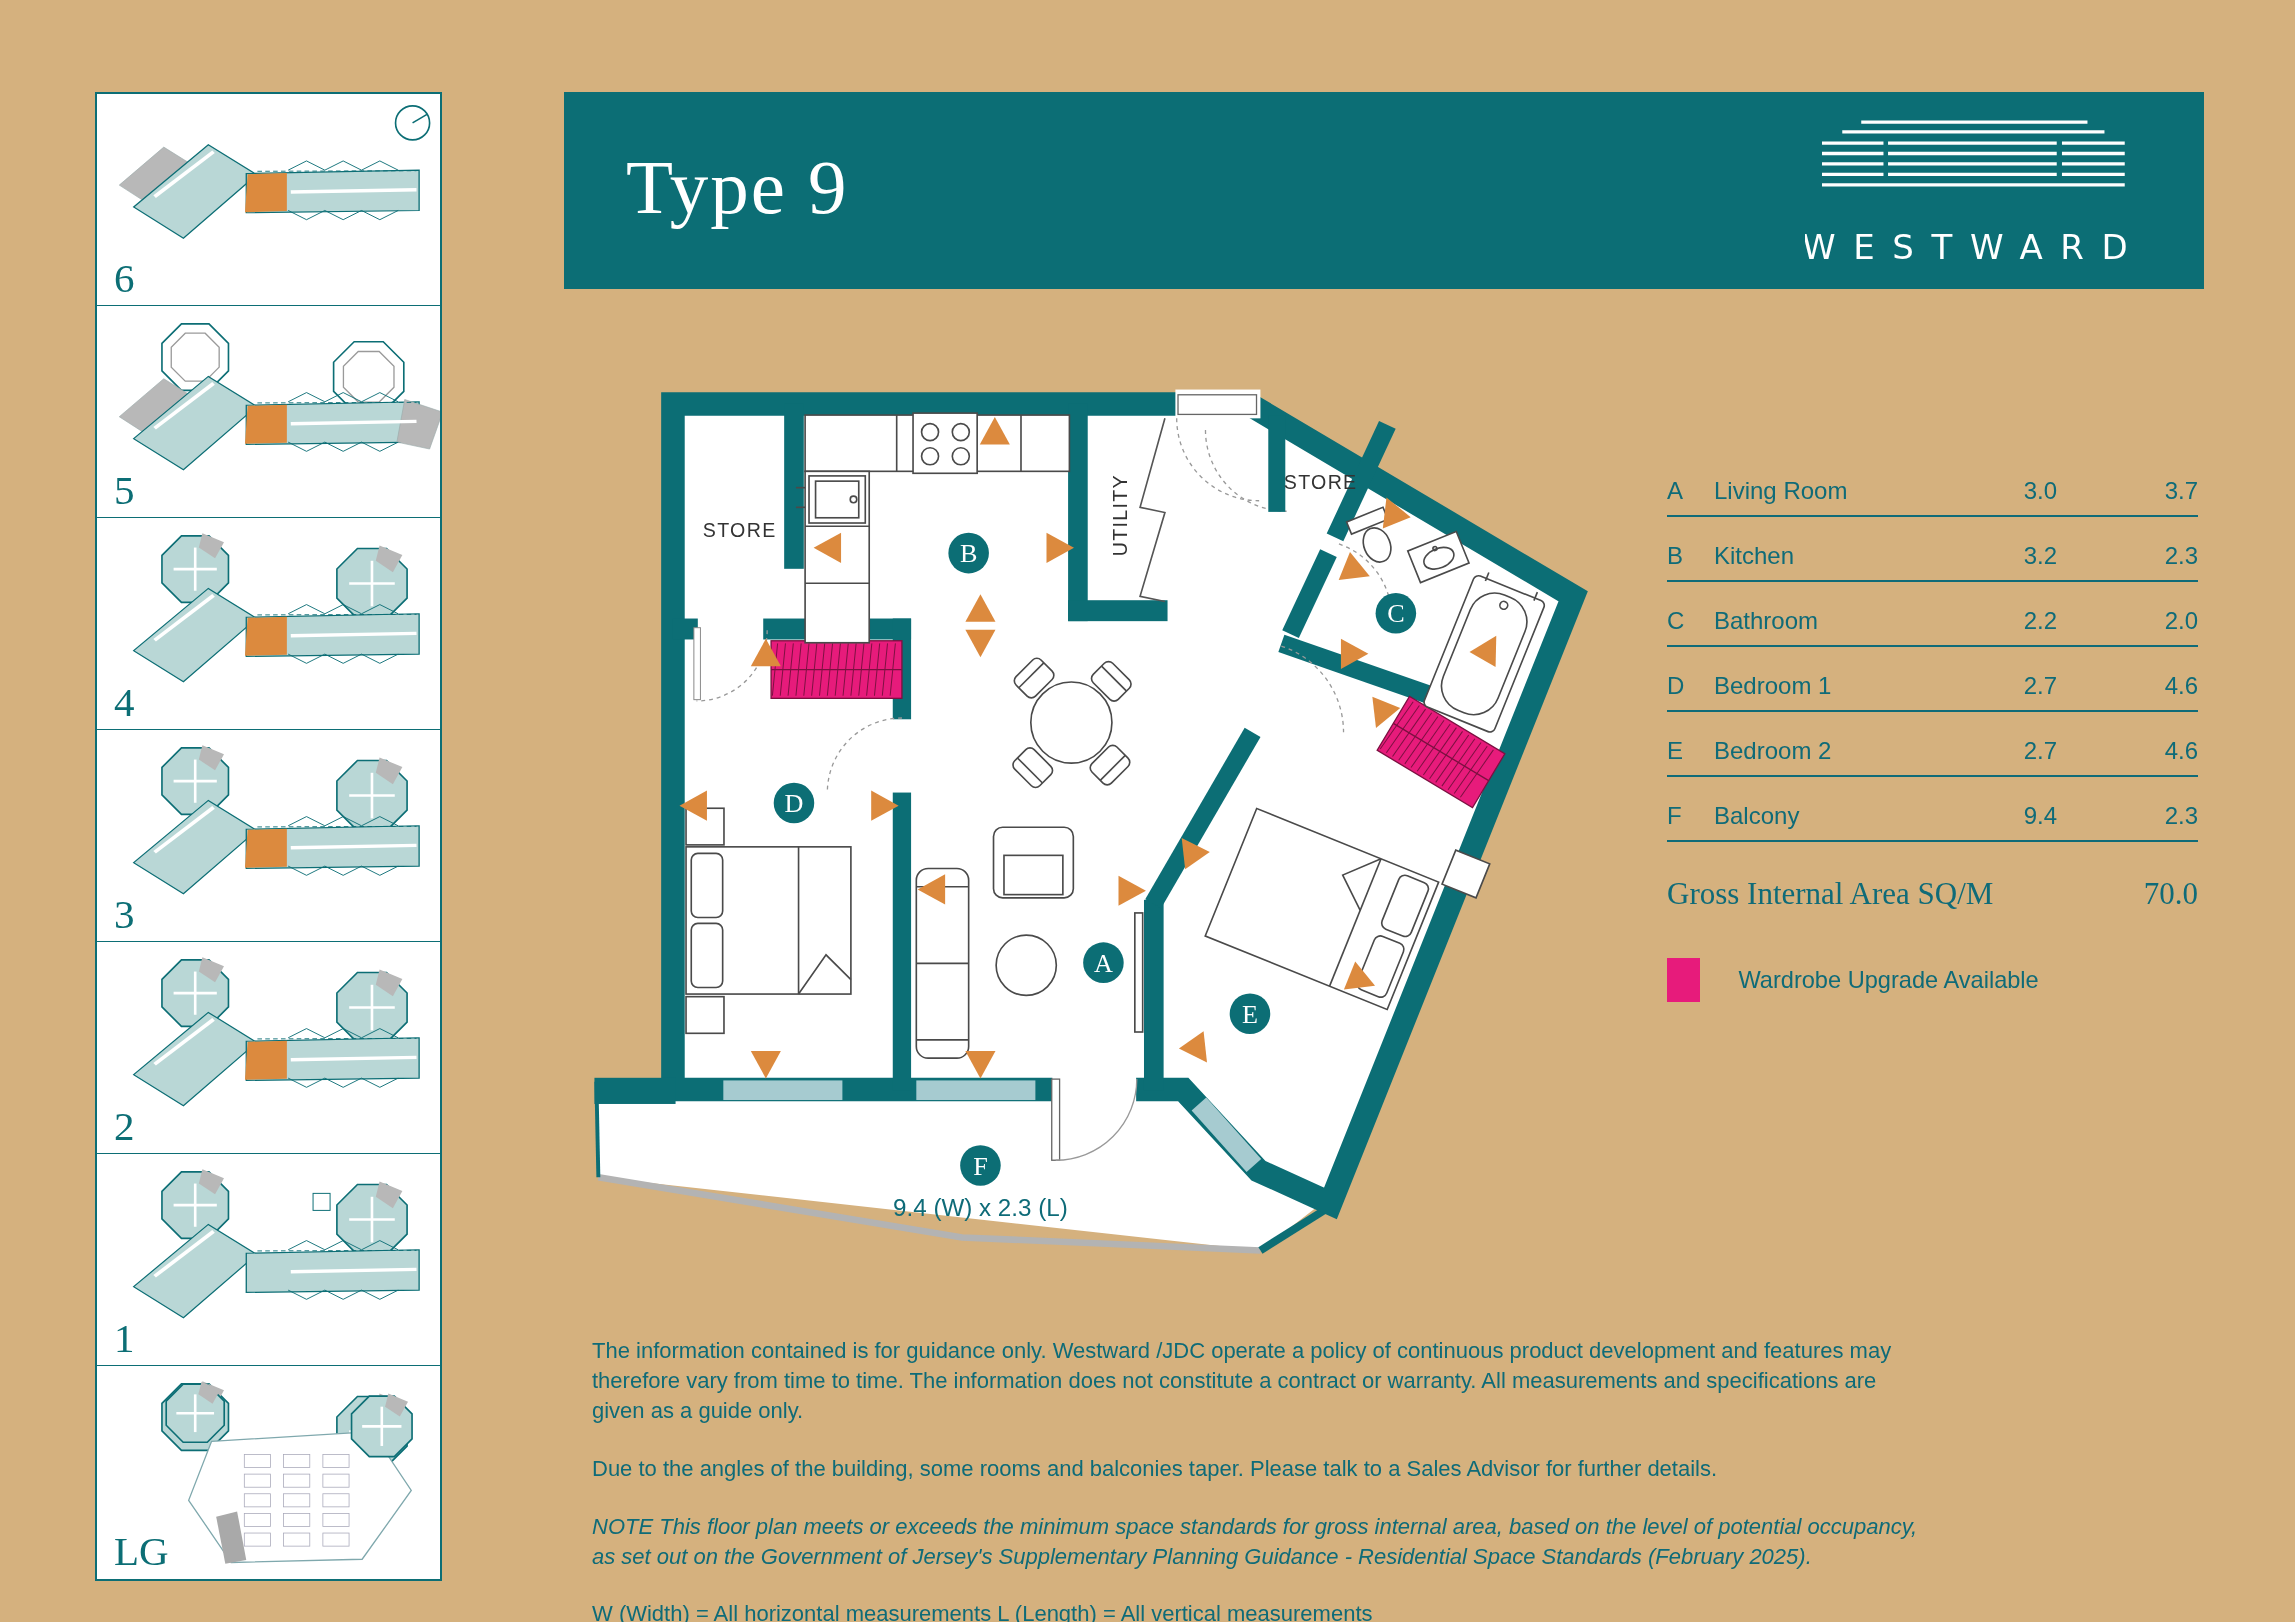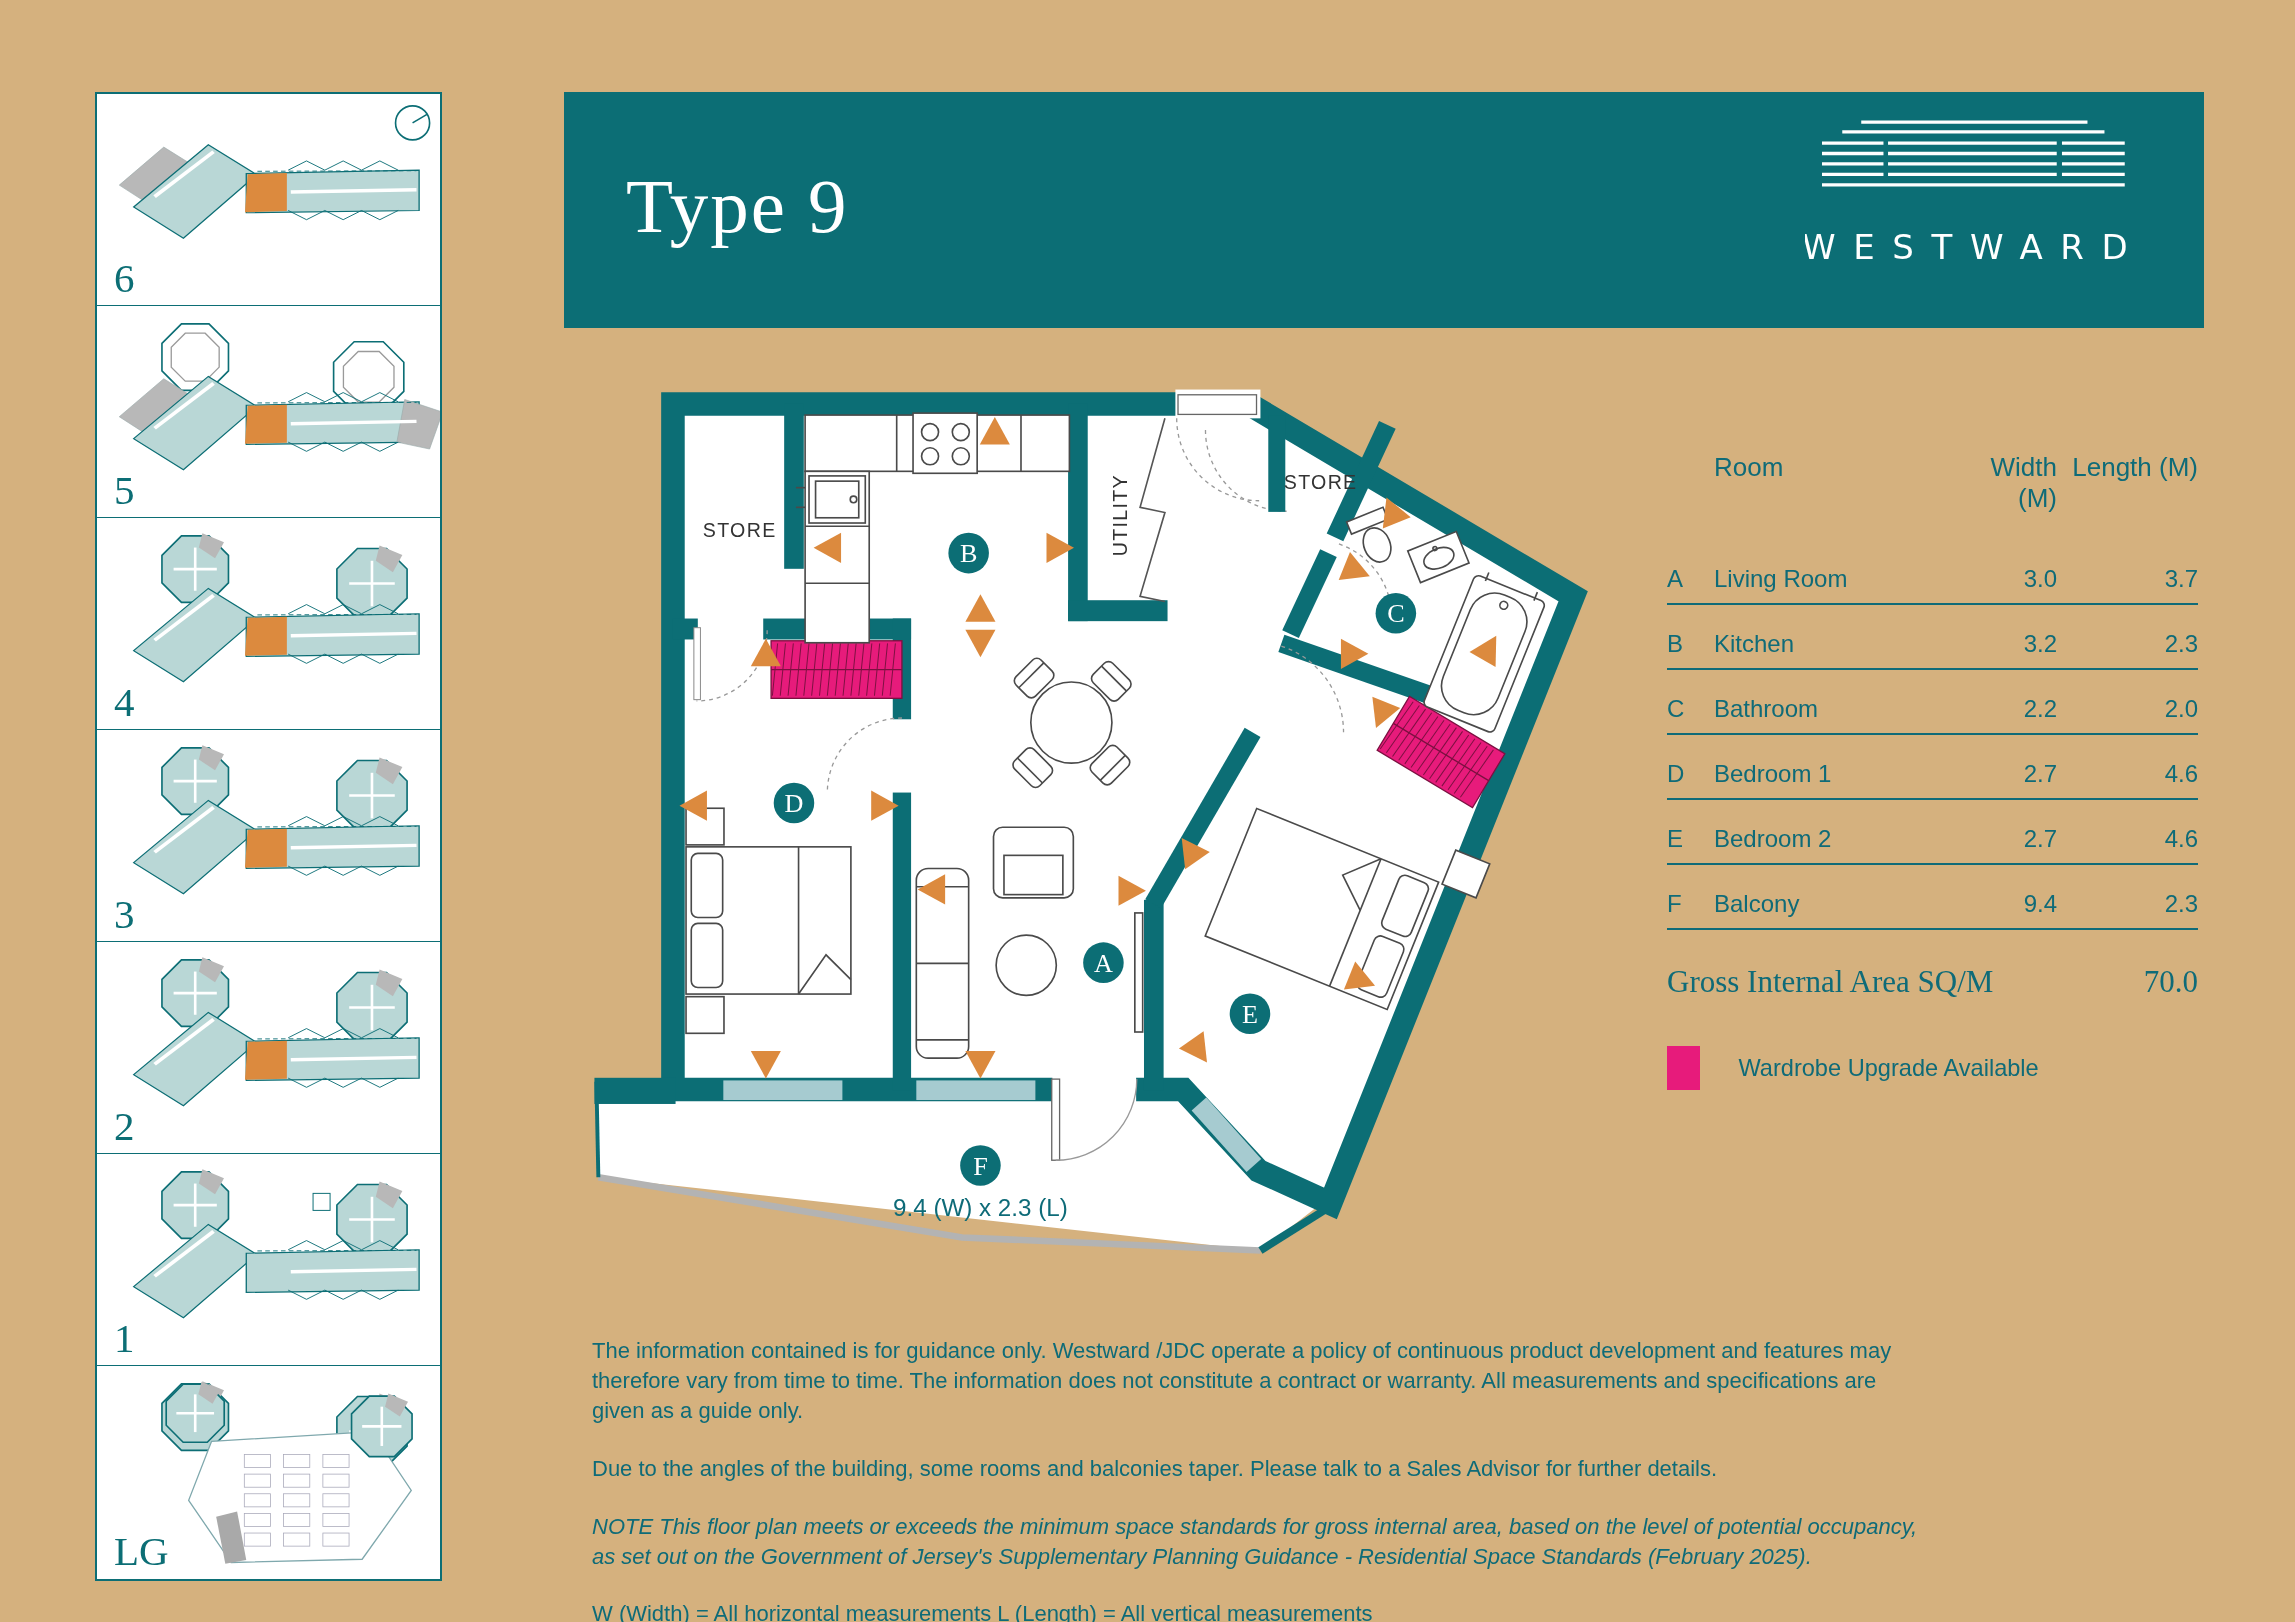--- a/index.html
+++ b/index.html
@@ -7,21 +7,21 @@
   .abs{position:absolute;}
 
   
   .sidebar{left:95px;top:92px;width:347px;height:1489px;background:#ffffff;border:2px solid #0c6e75;box-sizing:border-box;}
   .floor-cell{position:relative;width:100%;height:212px;border-bottom:1.3px solid #0c6e75;box-sizing:border-box;overflow:hidden;}
   .floor-cell:last-child{border-bottom:none;}
   .floor-label{position:absolute;left:17px;bottom:6.5px;font-family:"Liberation Serif",serif;font-size:41px;color:#0c6e75;line-height:1;}
   .floor-thumb{position:absolute;left:0;top:0;}
 
   
-  .header-bar{left:564px;top:92px;width:1640px;height:236px;background:#0c6e75;}
+  .header-bar{left:564px;top:92px;width:1640px;height:197px;background:#0c6e75;}
   .page-title{position:absolute;left:62px;top:50%;transform:translateY(-54%);color:#ffffff;font-family:"Liberation Serif",serif;font-size:77px;letter-spacing:2px;font-weight:400;}
   .westward-logo{position:absolute;right:59px;top:22px;}
 
   
   .info{left:1667px;top:452px;width:531px;color:#0f6b78;}
   .tbl-head{display:flex;font-size:26px;padding-bottom:26px;}
   .tbl-row{display:flex;font-size:24px;align-items:flex-end;height:65px;border-bottom:2px solid #0f6b78;padding-bottom:10.5px;box-sizing:border-box;}
   .c-key{width:47px;}
   .c-name{flex:1;}
   .c-w{width:105px;text-align:right;}
@@ -466,26 +466,20 @@
     <text x="250" y="262" text-anchor="middle" font-size="30" letter-spacing="2" fill="#333333">STORE</text>
     <g transform="translate(832,228) rotate(-90)">
       <text x="0" y="10" text-anchor="middle" font-size="30" letter-spacing="2" fill="#333333">UTILITY</text>
     </g>
     <text x="1138" y="188" text-anchor="middle" font-size="30" letter-spacing="2" fill="#333333">STORE</text>
 
     <text x="618" y="1300" text-anchor="middle" font-size="37" fill="#0e6b78">9.4 (W) x 2.3 (L)</text>
   </svg>
 
   <div class="abs info">
-    <div class="tbl-head">
-      <div class="c-key"></div>
-      <div class="c-name">Room</div>
-      <div class="c-w">Width (M)</div>
-      <div class="c-l">Length (M)</div>
-    </div>
     <div id="tbl-rows">
         <div class="tbl-row">
           <div class="c-key">A</div>
           <div class="c-name">Living Room</div>
           <div class="c-w">3.0</div>
           <div class="c-l">3.7</div>
         </div>
         <div class="tbl-row">
           <div class="c-key">B</div>
           <div class="c-name">Kitchen</div>

